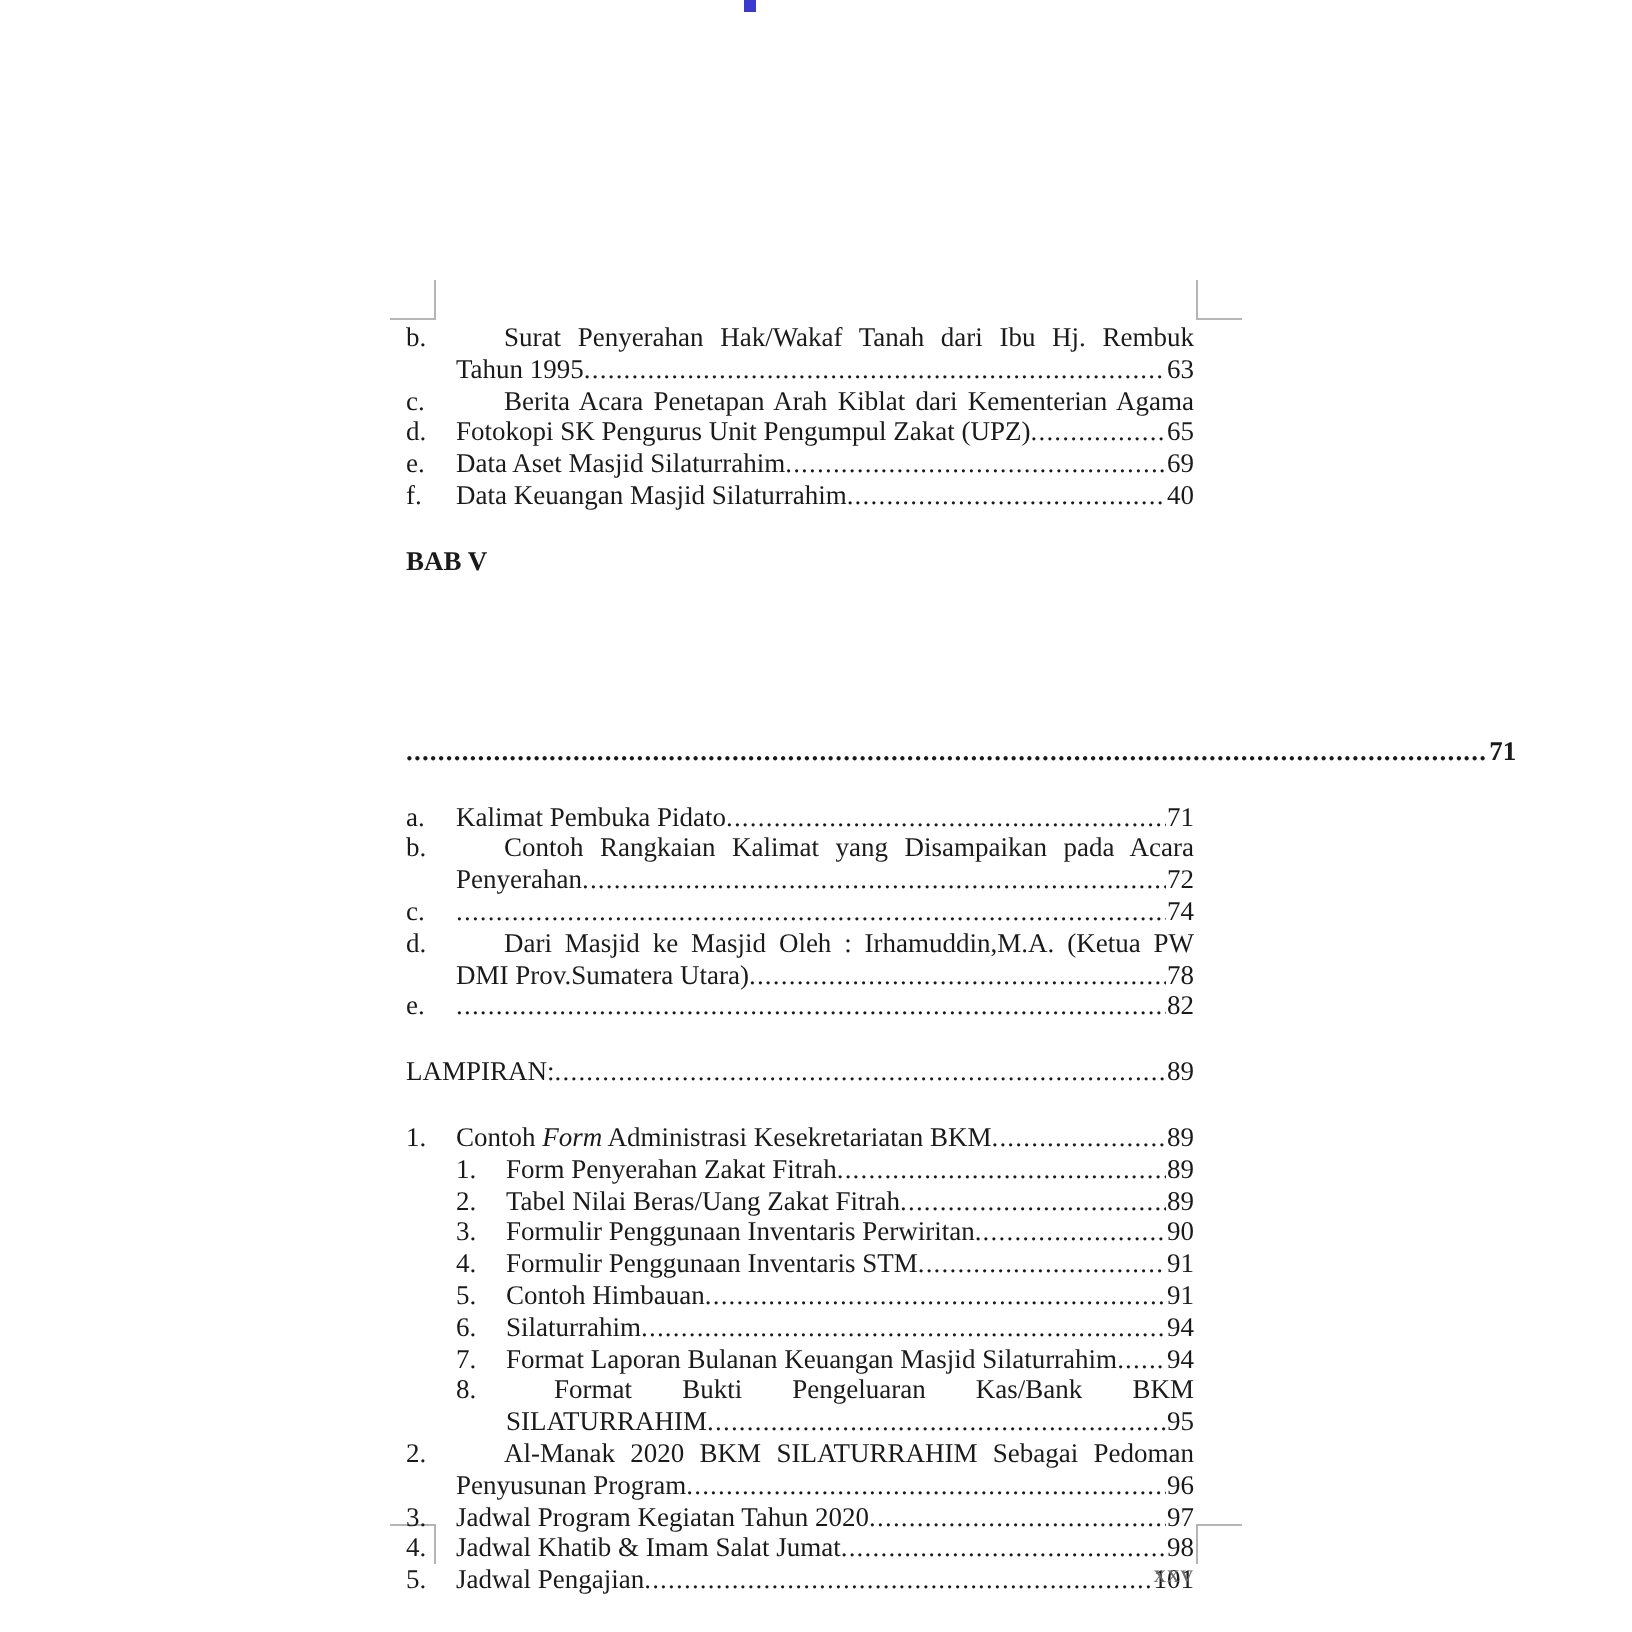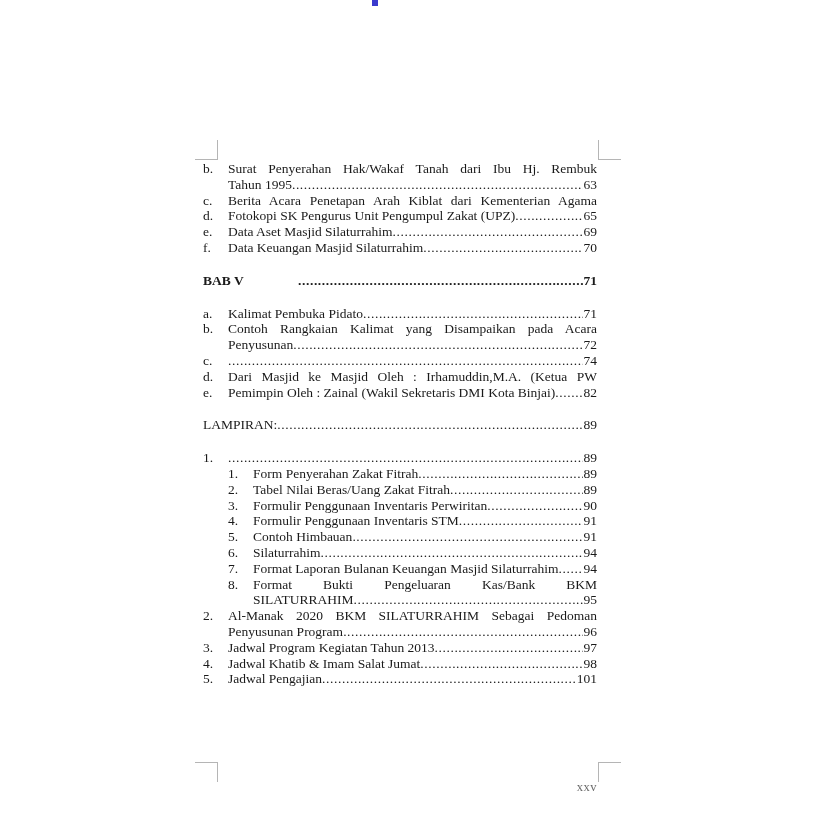--- a/index.html
+++ b/index.html
@@ -22,25 +22,25 @@
   #crop-br { left: 598px; top: 762px; border-left-width: 1px;  border-top-width: 1px; }
 
   
   .content {
     position: absolute; left: 203px; top: 161px; width: 394px;
     font-size: 13.5px; line-height: 15.8px;
   }
   .entry { display: flex; align-items: flex-start; }
   .entry.gap { margin-top: 17px; }
   .num { flex: 0 0 25px; }
-  .entry.chapter { font-weight: bold; }
+  .entry.chapter { font-weight: bold; flex-direction: column; }
   .entry.chapter .num { flex: 0 0 95px; }
   .entry.ind1 { margin-left: 25px; }
   .body { flex: 1 1 auto; min-width: 0; }
-  .jline { text-align: justify; text-align-last: justify; text-justify: inter-word; }
+  .jline { text-align: justify; text-align-last: justify; text-justify: inter-word; margin-left: 24px; }
   .lastline { display: flex; align-items: baseline; }
   .txt { flex: 0 0 auto; white-space: nowrap; }
   .txt i { font-style: italic; }
   .leader { flex: 1 1 auto; overflow: hidden; white-space: nowrap; min-width: 6px; }
   .leader::after {
     letter-spacing: 0.6px;
     content: "........................................................................................................................................";
   }
   .pg { flex: 0 0 auto; white-space: nowrap; padding-left: 1px; }
 
@@ -98,21 +98,21 @@
             <span class="pg">69</span>
           </div>
         </div>
       </div>
       <div class="entry">
         <span class="num">f.</span>
         <div class="body">
           <div class="lastline">
             <span class="txt">Data Keuangan Masjid Silaturrahim</span>
             <span class="leader"></span>
-            <span class="pg">70</span>
+            <span class="pg">40</span>
           </div>
         </div>
       </div>
       <div class="entry chapter gap">
         <span class="num">BAB V</span>
         <div class="body">
           <div class="lastline">
             <span class="leader"></span>
             <span class="pg">71</span>
           </div>
@@ -126,64 +126,69 @@
             <span class="leader"></span>
             <span class="pg">71</span>
           </div>
         </div>
       </div>
       <div class="entry">
         <span class="num">b.</span>
         <div class="body">
           <div class="jline">Contoh Rangkaian Kalimat yang Disampaikan pada Acara</div>
           <div class="lastline">
-            <span class="txt">Penyusunan</span>
+            <span class="txt">Penyerahan</span>
             <span class="leader"></span>
             <span class="pg">72</span>
           </div>
         </div>
       </div>
       <div class="entry">
         <span class="num">c.</span>
         <div class="body">
           <div class="lastline">
             <span class="leader"></span>
             <span class="pg">74</span>
           </div>
         </div>
       </div>
       <div class="entry">
         <span class="num">d.</span>
         <div class="body">
           <div class="jline">Dari Masjid ke Masjid Oleh : Irhamuddin,M.A. (Ketua PW</div>
+          <div class="lastline">
+            <span class="txt">DMI Prov.Sumatera Utara)</span>
+            <span class="leader"></span>
+            <span class="pg">78</span>
+          </div>
         </div>
       </div>
       <div class="entry">
         <span class="num">e.</span>
         <div class="body">
           <div class="lastline">
-            <span class="txt">Pemimpin Oleh : Zainal (Wakil Sekretaris DMI Kota Binjai)</span>
             <span class="leader"></span>
             <span class="pg">82</span>
           </div>
         </div>
       </div>
       <div class="entry gap">
         <div class="body">
           <div class="lastline">
             <span class="txt">LAMPIRAN:</span>
             <span class="leader"></span>
             <span class="pg">89</span>
           </div>
         </div>
       </div>
       <div class="entry gap">
         <span class="num">1.</span>
         <div class="body">
           <div class="lastline">
+            <span class="txt"><span>Contoh </span><i>Form</i><span> Administrasi Kesekretariatan BKM</span></span>
             <span class="leader"></span>
             <span class="pg">89</span>
           </div>
         </div>
       </div>
       <div class="entry ind1">
         <span class="num">1.</span>
         <div class="body">
           <div class="lastline">
             <span class="txt">Form Penyerahan Zakat Fitrah</span>
@@ -271,21 +276,21 @@
             <span class="txt">Penyusunan Program</span>
             <span class="leader"></span>
             <span class="pg">96</span>
           </div>
         </div>
       </div>
       <div class="entry">
         <span class="num">3.</span>
         <div class="body">
           <div class="lastline">
-            <span class="txt">Jadwal Program Kegiatan Tahun 2013</span>
+            <span class="txt">Jadwal Program Kegiatan Tahun 2020</span>
             <span class="leader"></span>
             <span class="pg">97</span>
           </div>
         </div>
       </div>
       <div class="entry">
         <span class="num">4.</span>
         <div class="body">
           <div class="lastline">
             <span class="txt">Jadwal Khatib &amp; Imam Salat Jumat</span>

